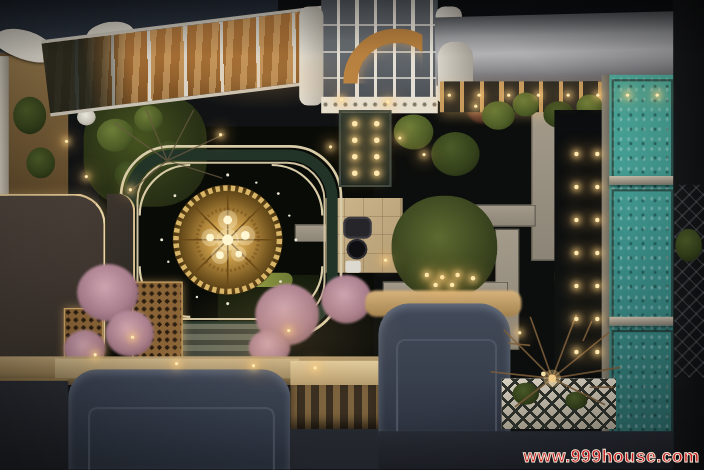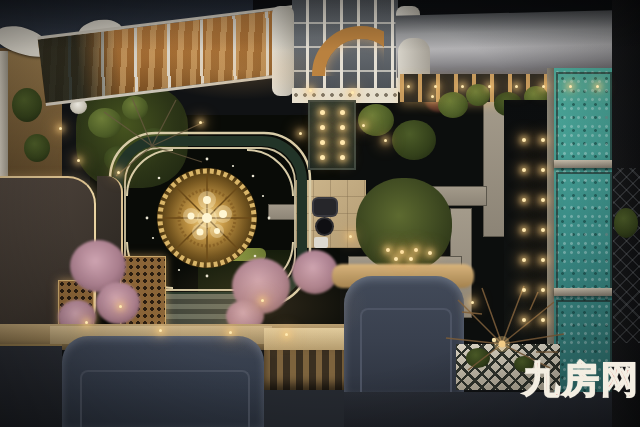--- a/index.html
+++ b/index.html
@@ -395,14 +395,14 @@
     <div class="dot" style="left: 348.5px; top: 234.5px; width: 3px; height: 3px;"></div>
     <div class="dot" style="left: 118.5px; top: 304.5px; width: 3px; height: 3px;"></div>
     <div class="dot" style="left: 84.5px; top: 320.5px; width: 3px; height: 3px;"></div>
     <div class="dot" style="left: 260.5px; top: 298.5px; width: 3px; height: 3px;"></div>
     <div class="dot" style="left: 470.5px; top: 300.5px; width: 3px; height: 3px;"></div>
     <div class="dot" style="left: 308.5px; top: 88.5px; width: 3px; height: 3px;"></div>
     <div class="dot" style="left: 350.5px; top: 90.5px; width: 3px; height: 3px;"></div>
     <div class="dot" style="left: 158.5px; top: 328.5px; width: 3px; height: 3px;"></div>
     <div class="dot" style="left: 228.5px; top: 330.5px; width: 3px; height: 3px;"></div>
     <div class="dot" style="left: 284.5px; top: 332.5px; width: 3px; height: 3px;"></div>
-    <div class="abs wm">九房网</div>
+  <div class="abs wm-url">www.999house.com</div>
 </div>
 
 </body></html>

